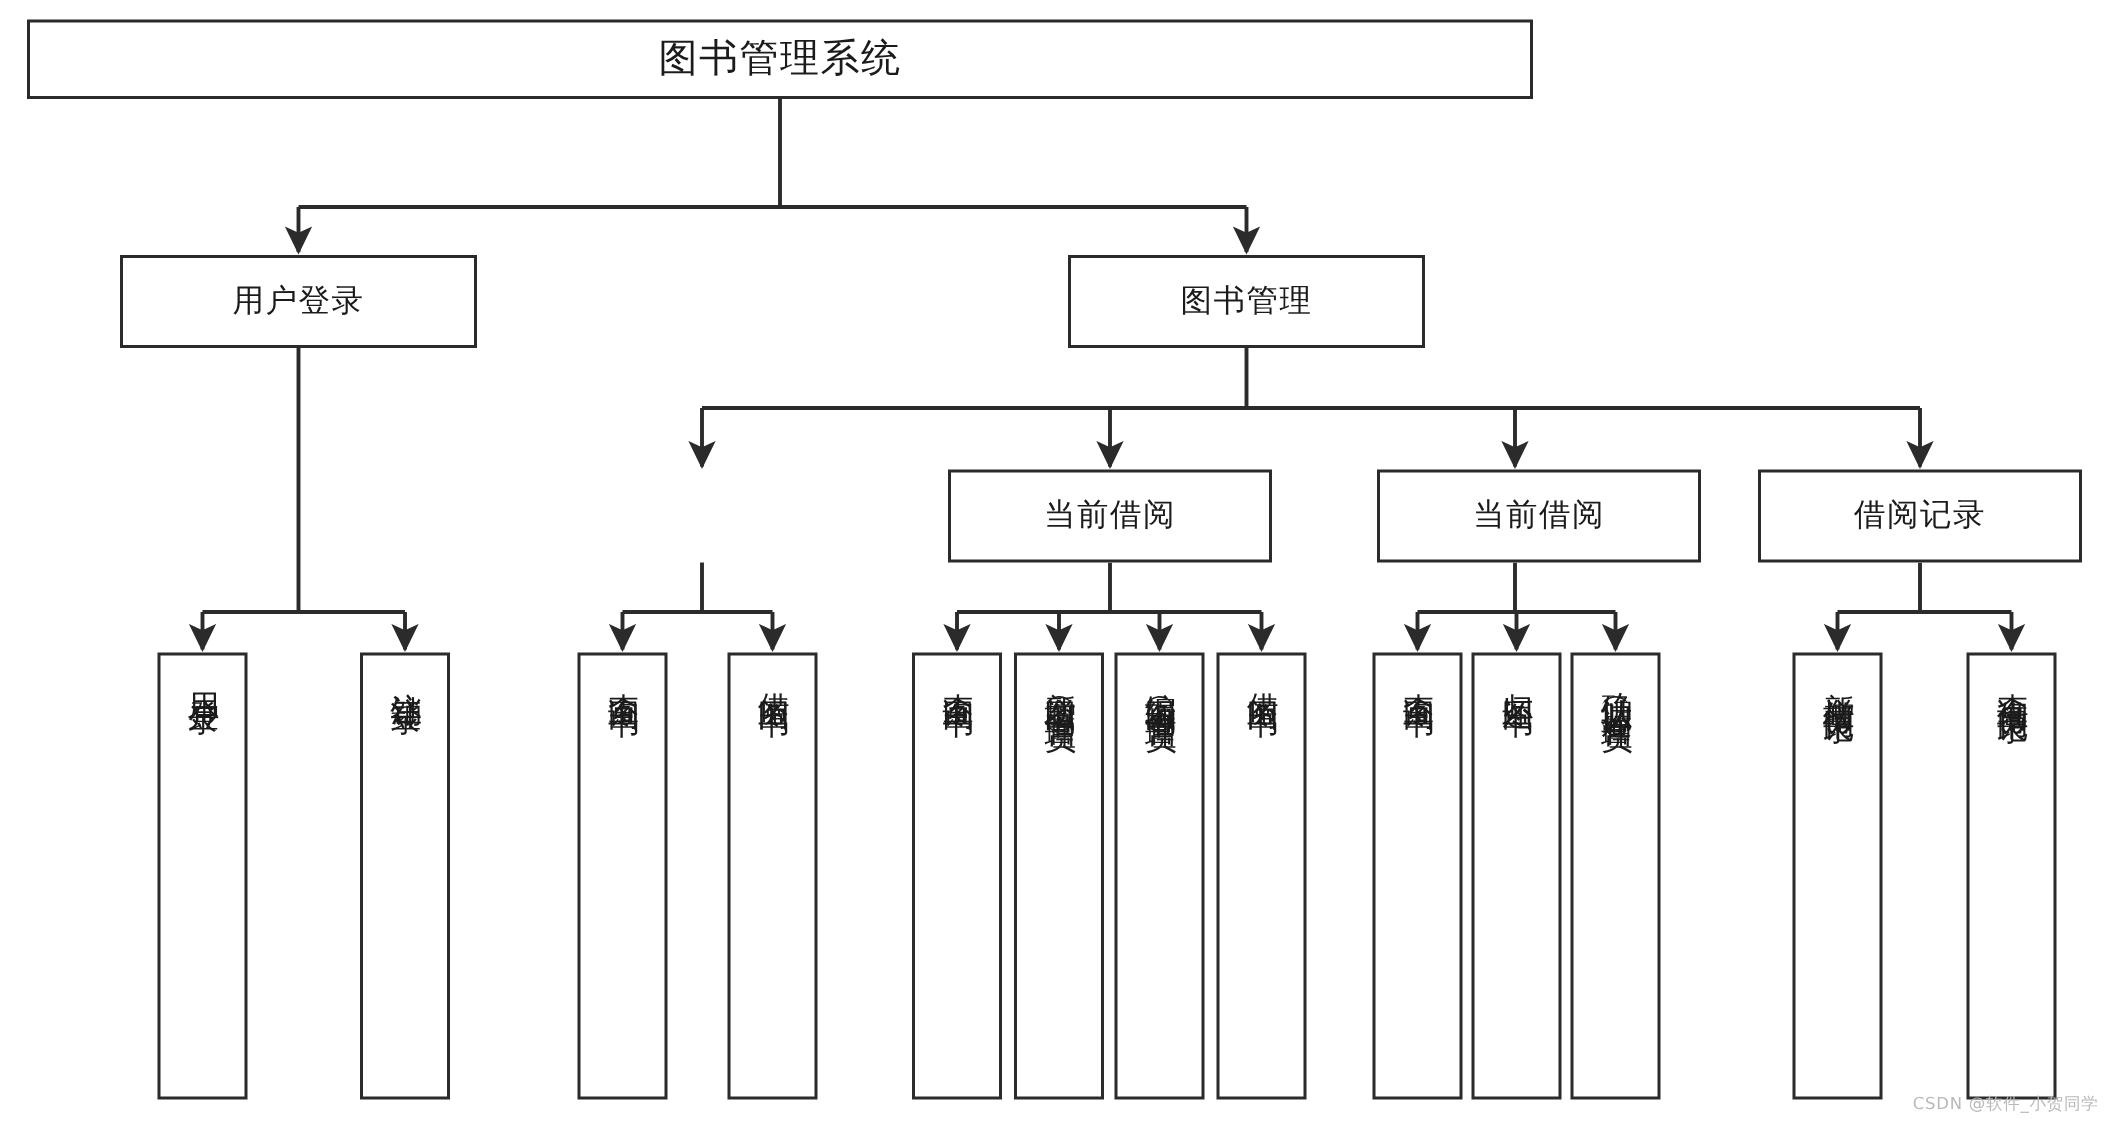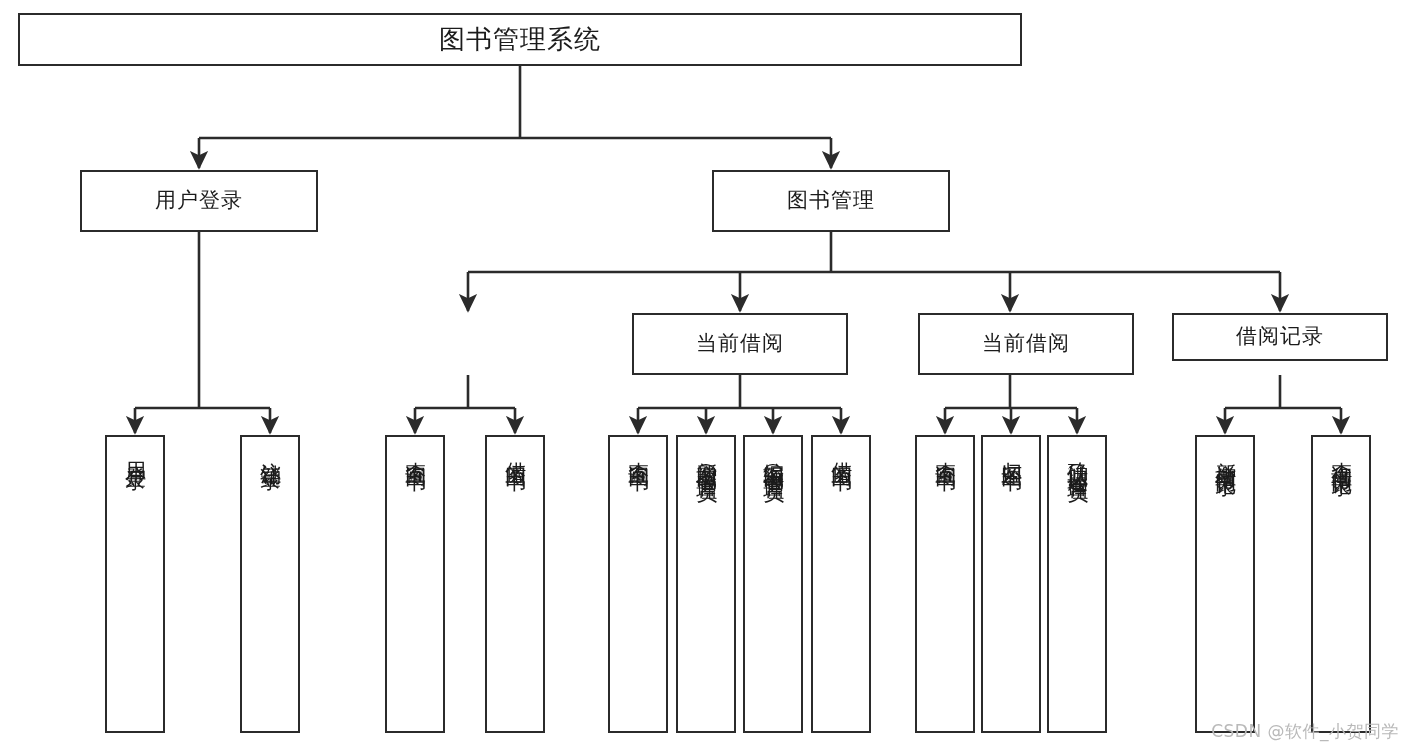--- a/index.html
+++ b/index.html
@@ -41,21 +41,21 @@
     font-size:21px;
     line-height:1.32;
     letter-spacing:3px;
     white-space:nowrap;
     text-align:left;
   }
   .watermark{
     position:absolute;
     right:6px;
     bottom:4px;
-    font-size:17px;
+    font-size:11px;
     color:#b9b9b9;
     letter-spacing:0.5px;
     white-space:nowrap;
     font-family:"DejaVu Sans","Liberation Sans",sans-serif;
   }
 </style>
 </head>
 <body>
 
 <div id="canvas">
@@ -120,21 +120,21 @@
   <div class="node node-h" style="left:712px;top:170px;width:238px;height:62px;">
     <span class="label">图书管理</span>
   </div>
 
   <div class="node node-h" style="left:632px;top:313px;width:216px;height:62px;">
     <span class="label">当前借阅</span>
   </div>
   <div class="node node-h" style="left:902px;top:313px;width:216px;height:62px;margin-left:16px;">
     <span class="label">当前借阅</span>
   </div>
-  <div class="node node-h" style="left:1172px;top:313px;width:216px;height:48px;">
+  <div class="node node-h" style="left:1172px;top:313px;width:216px;height:62px;">
     <span class="label">借阅记录</span>
   </div>
 
   <div class="node node-v" style="left:105px;top:435px;width:60px;height:298px;">
     <span class="label">用户登录</span>
   </div>
   <div class="node node-v" style="left:240px;top:435px;width:60px;height:298px;">
     <span class="label">注销登录</span>
   </div>
 

